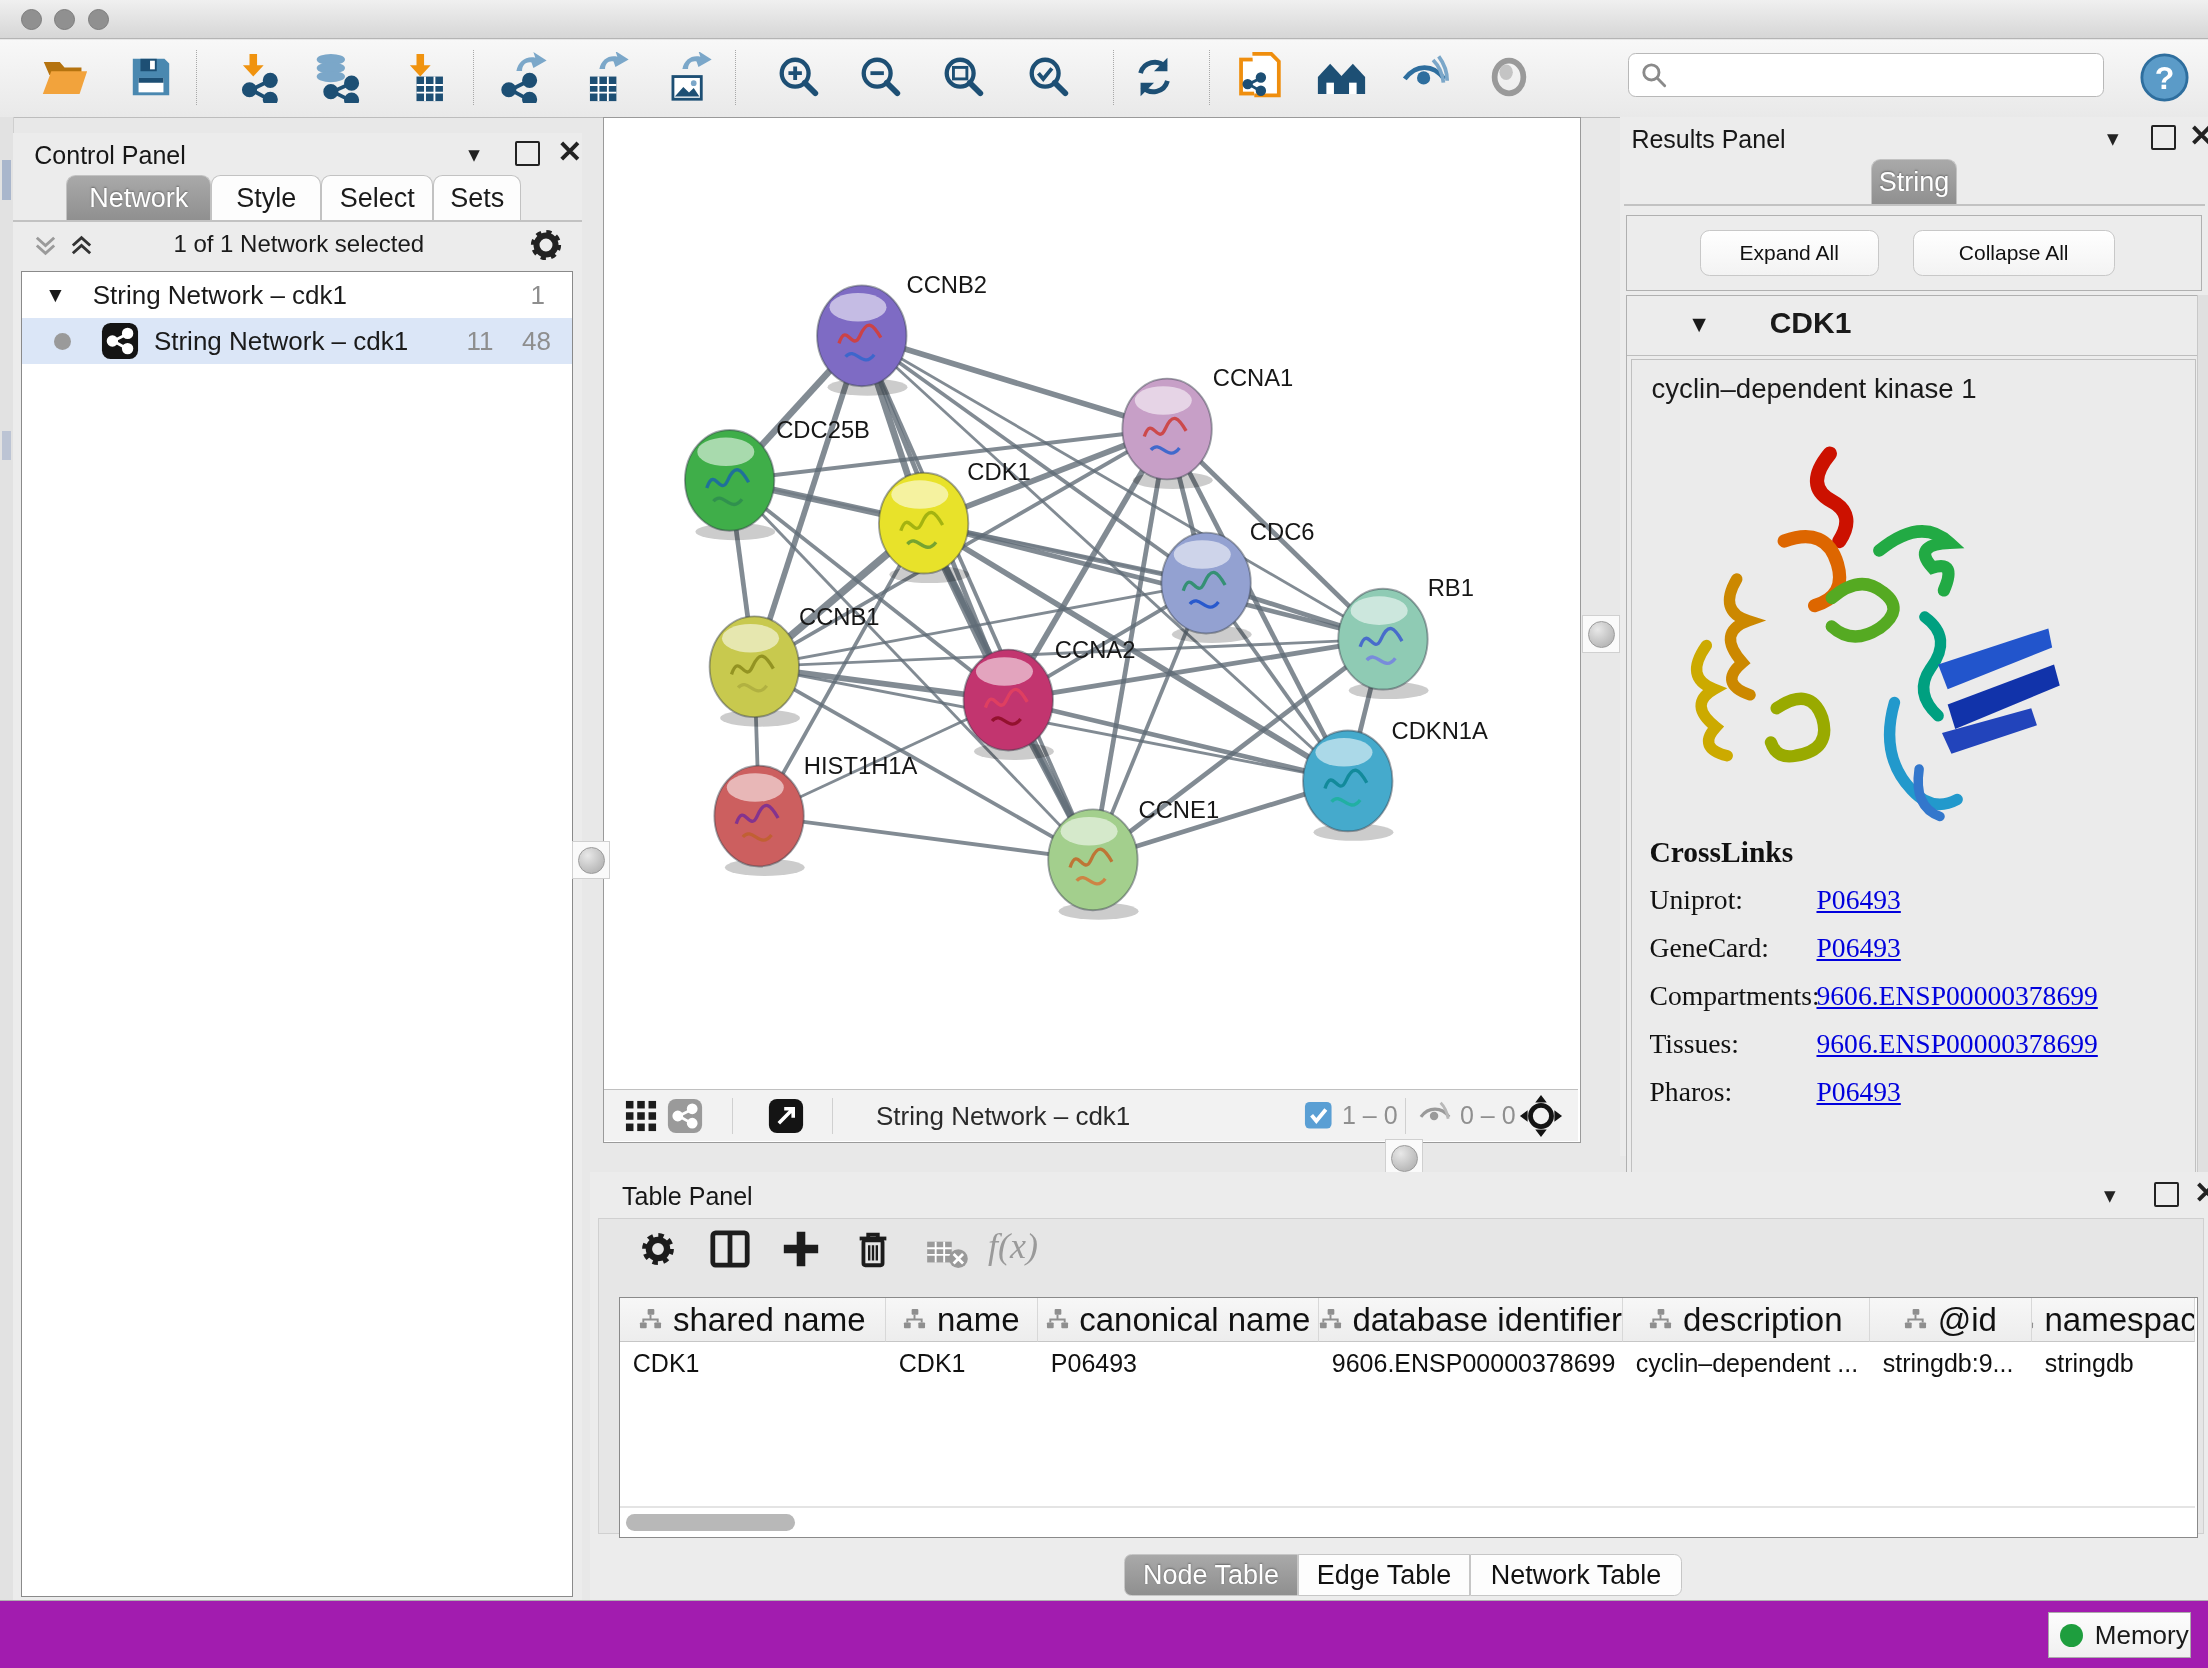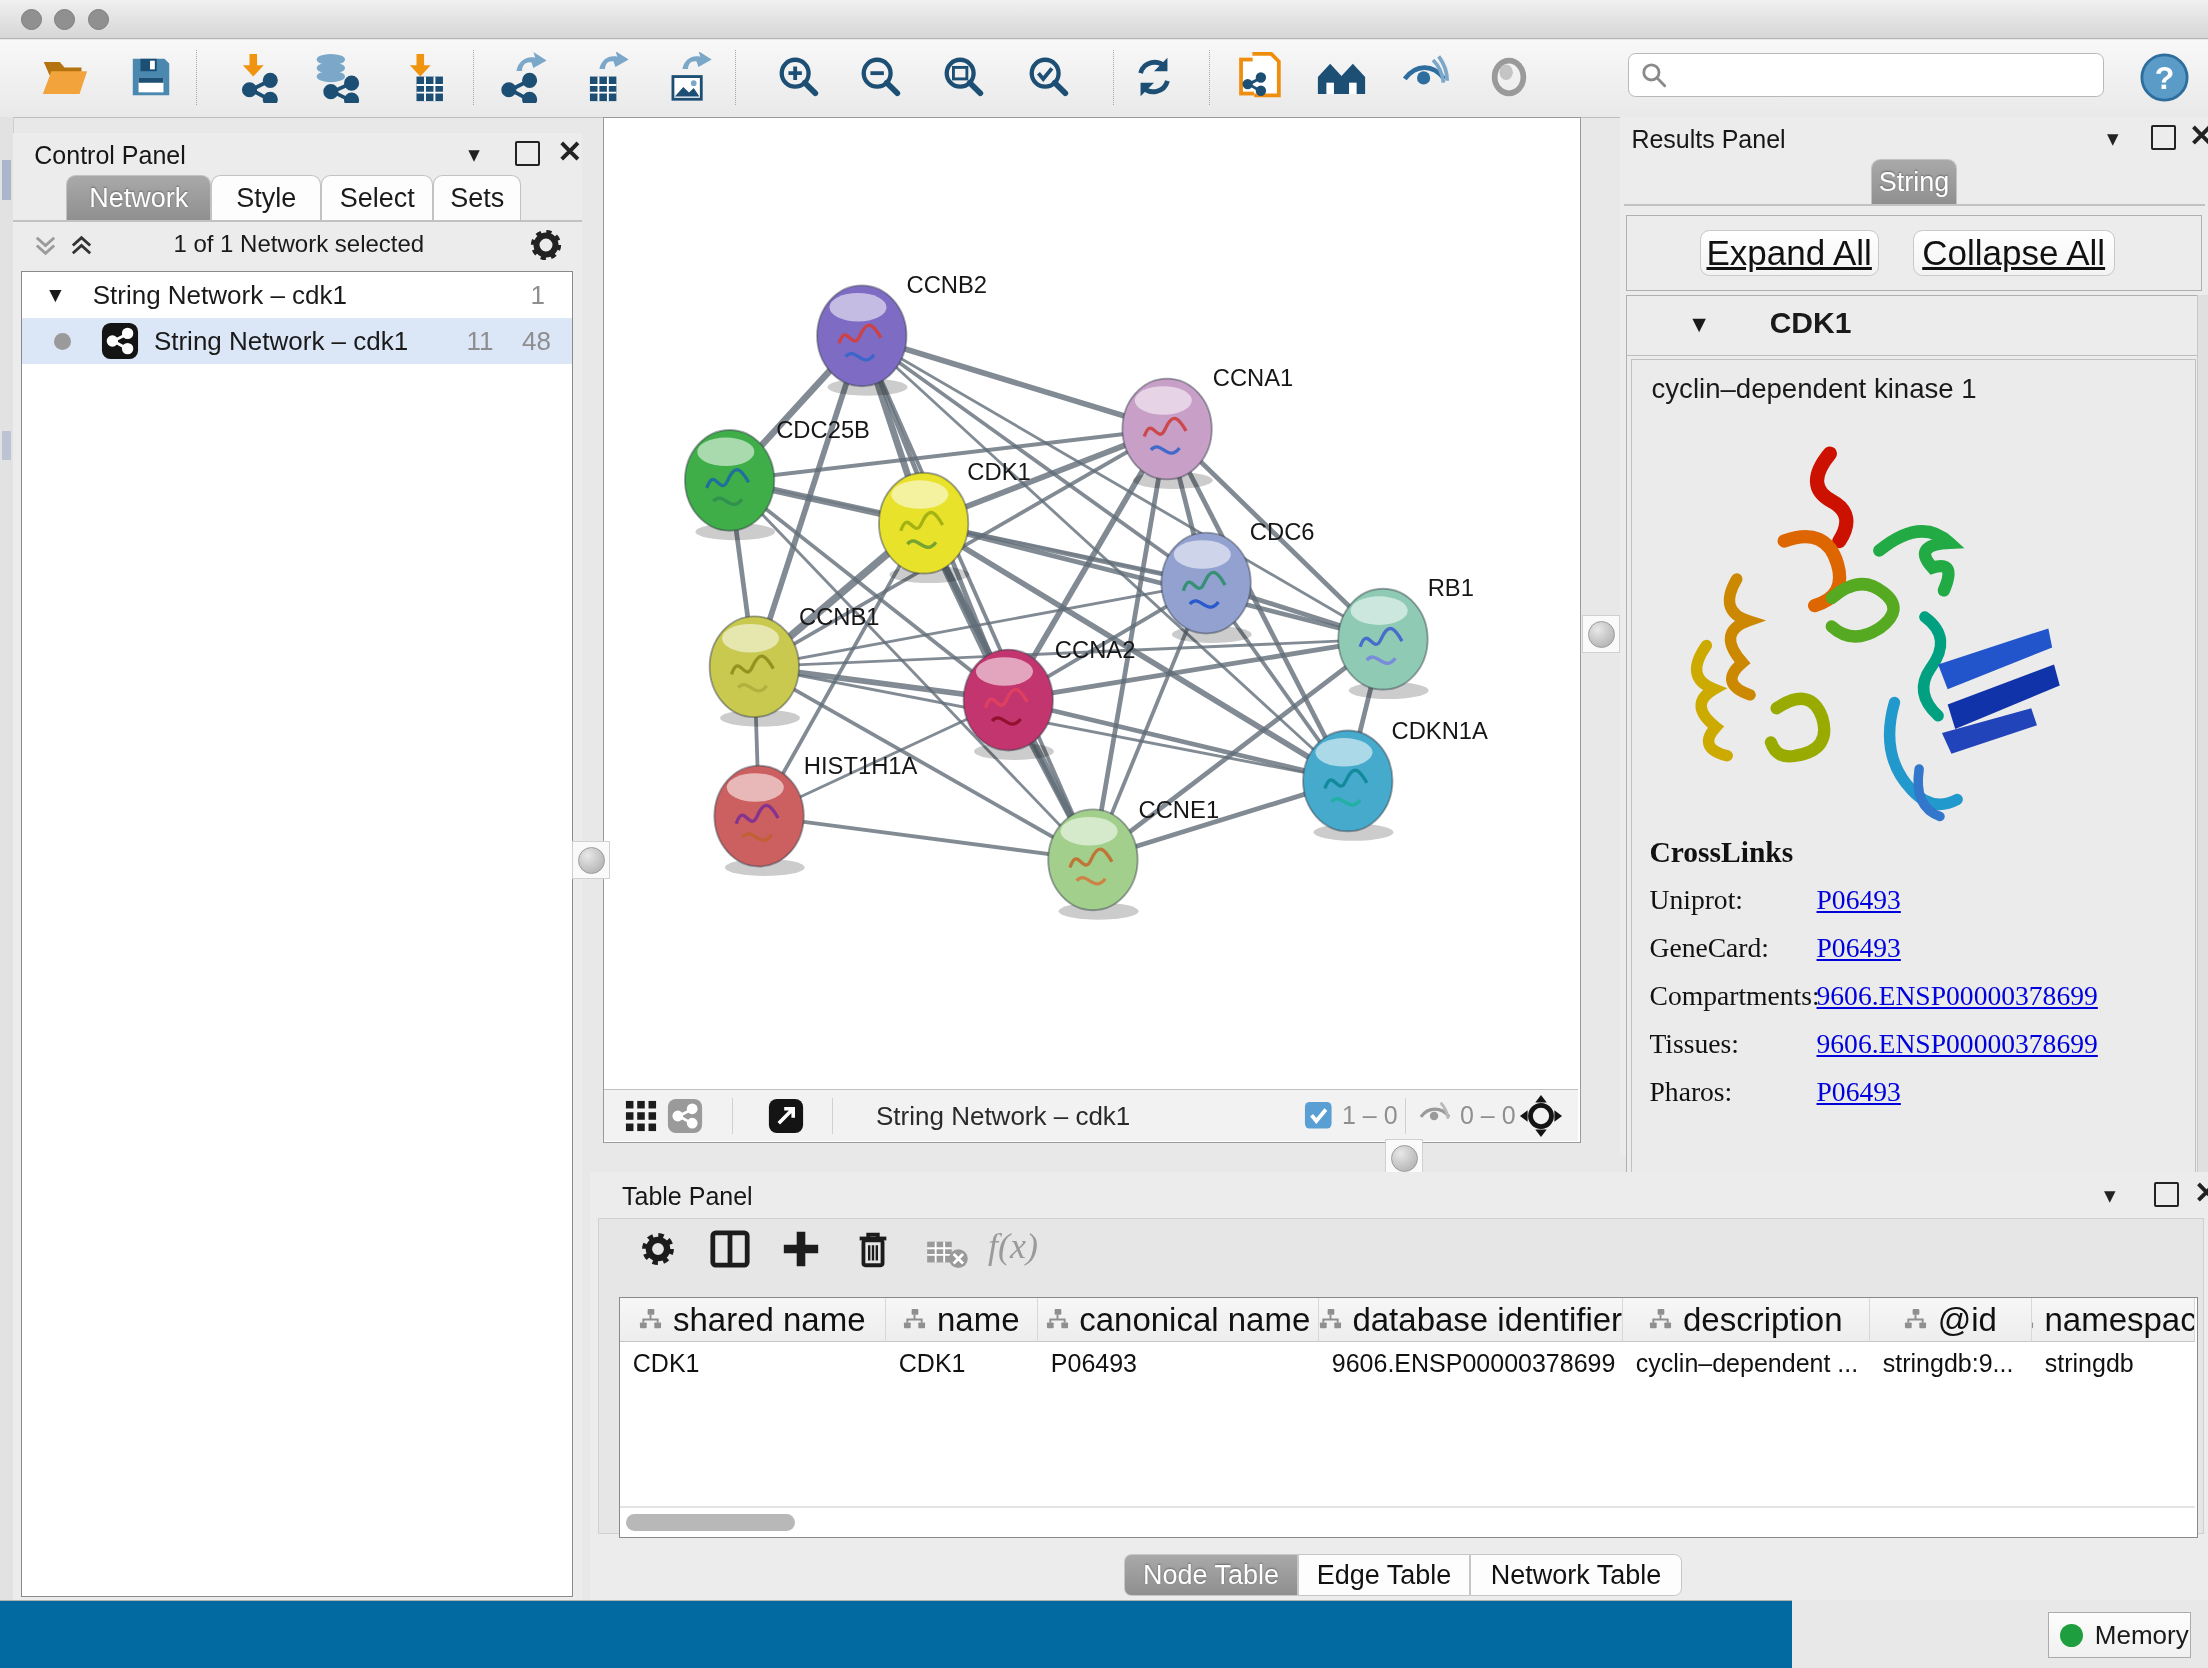--- a/index.html
+++ b/index.html
@@ -38,37 +38,37 @@
   .net-toolbar{left:0;top:971px;width:974px;height:51px;background:#f2f2f2;border-top:1.9px solid #c0c0c0;}
   .nt-sep{top:7.6px;width:0;height:36px;border-left:1.9px solid #d0d0d0;}
   .nt-text{font-size:26px;color:#2a2a2a;}
   .nt-badge{font-size:25px;color:#8f8f8f;}
   
   .split-sq{width:36px;height:36px;background:#fafafa;border:1px solid #d0d0d0;display:flex;align-items:center;justify-content:center;}
   .split-dot{width:25px;height:25px;border-radius:50%;background:radial-gradient(circle at 35% 30%,#e8e8e8,#a8a8a8);border:1px solid #9a9a9a;}
   
   .rp-box{border:1.9px solid #b0b0b0;box-sizing:border-box;}
   .btn-white{background:linear-gradient(#ffffff,#f3f3f3);border:1.9px solid #c8c8c8;border-radius:9.5px;
-             display:flex;align-items:center;justify-content:center;font-size:35px;color:#111;text-decoration:underline;}
+             display:flex;align-items:center;justify-content:center;font-size:21px;color:#111;}
   .cl-block{font-family:"Liberation Serif",serif;}
   .cl-title{font-size:29.5px;font-weight:bold;color:#111;}
   .cl-row{display:flex;font-size:27.6px;margin-bottom:16px;}
   .cl-label{width:167px;color:#111;}
   .cl-value{color:#0000dd;text-decoration:underline;}
   
   .tp-toolbtn{width:51px;height:51px;display:flex;align-items:center;justify-content:center;}
   .tbl{background:#fff;border:1.9px solid #8a8a8a;box-sizing:border-box;}
   .th{height:44px;background:linear-gradient(#f7f7f7,#ededed);border-right:1.9px solid #d8d8d8;border-bottom:1.9px solid #c6c6c6;
       display:flex;align-items:center;justify-content:center;gap:9.5px;font-size:33px;color:#111;box-sizing:border-box;overflow:hidden;white-space:nowrap;}
   .td{height:42px;display:flex;align-items:center;padding-left:13.3px;font-size:25px;color:#111;box-sizing:border-box;overflow:hidden;white-space:nowrap;}
   .bottom-tab{height:42px;border:1px solid #c6c6c6;background:#fdfdfd;display:flex;align-items:center;justify-content:center;
               font-size:27px;color:#111;box-sizing:border-box;}
   .bottom-tab.sel{background:linear-gradient(#a9a9a9,#8f8f8f);color:#fff;text-shadow:0 -1px 1.9px rgba(0,0,0,.35);}
   
-  .statusbar{left:0;top:1600px;width:1792px;height:68px;background:#0369a1;border-top:1.9px solid #b0b0b0;box-sizing:border-box;}
+  .statusbar{left:0;top:1600px;width:2208px;height:68px;background:#a21caf;border-top:1.9px solid #b0b0b0;box-sizing:border-box;}
 </style>
 </head>
 <body>
 
 <div id="app">
 
   <div class="abs titlebar">
     <div class="abs tl-circle" style="left:21px"></div>
     <div class="abs tl-circle" style="left:54px"></div>
     <div class="abs tl-circle" style="left:88px"></div>

